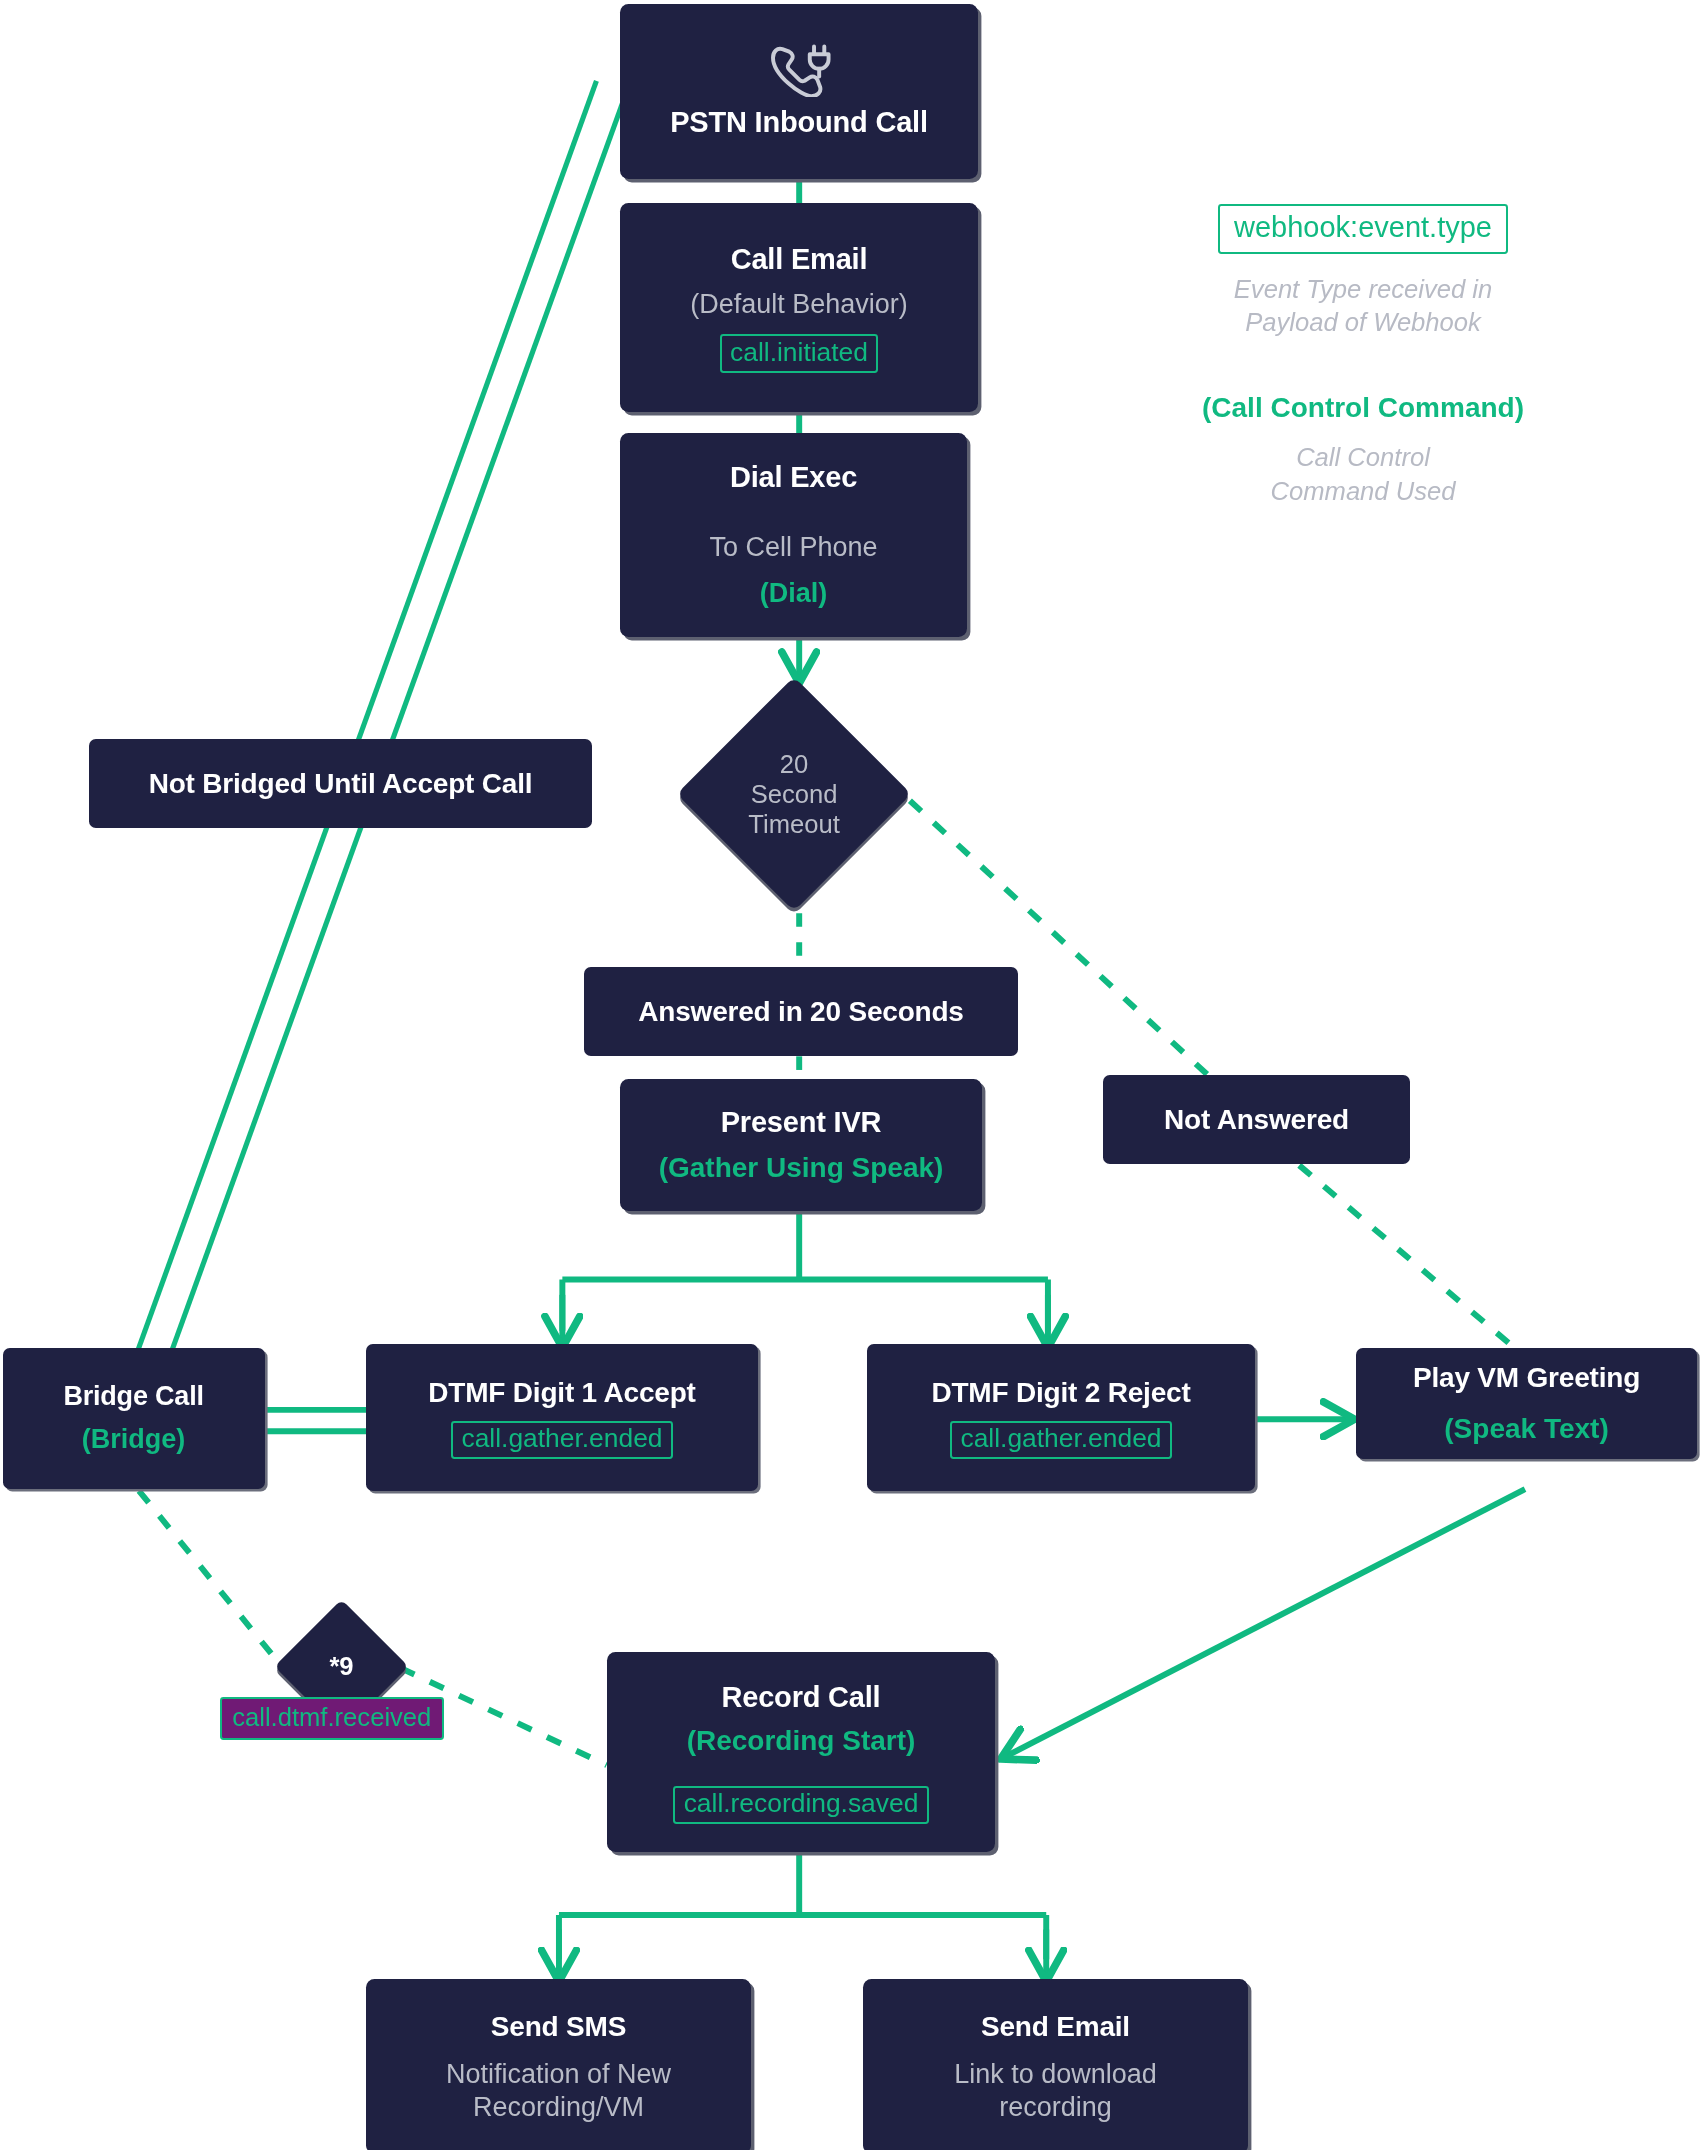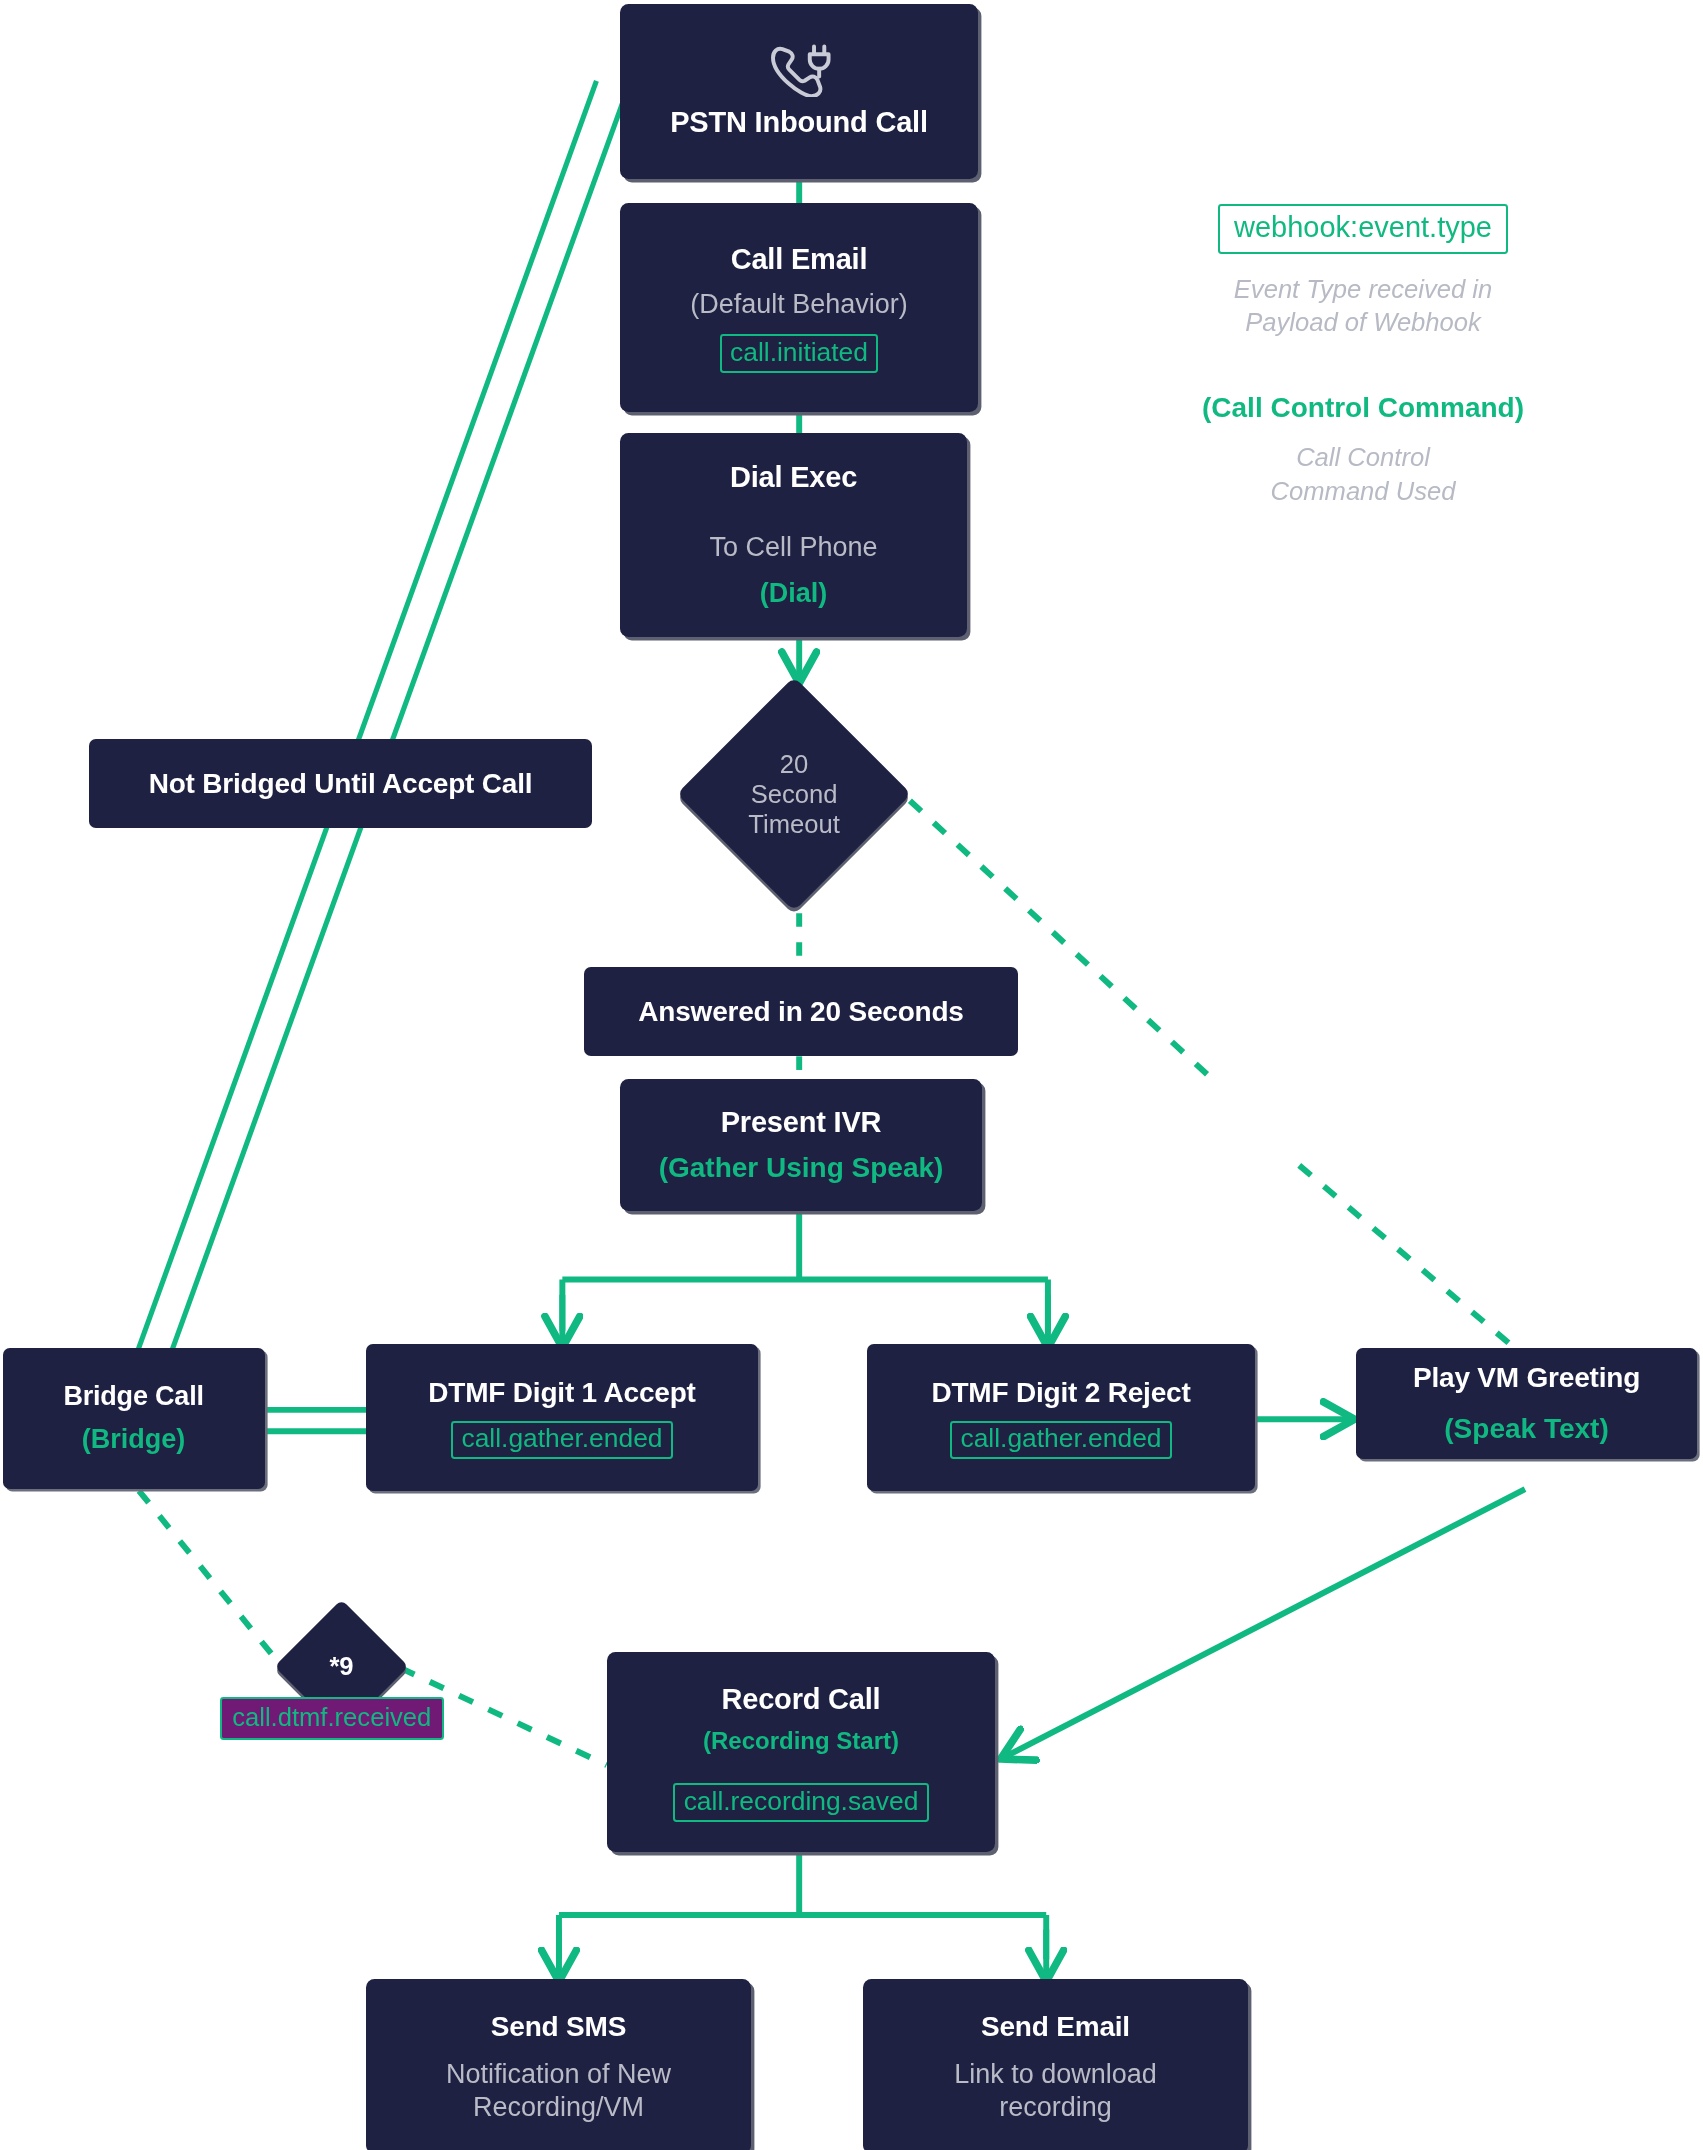--- a/index.html
+++ b/index.html
@@ -215,20 +215,23 @@
     <div class="diamond"></div>
     <div class="diamond-label" style="white-space:pre-line">20
 Second
 Timeout</div>
   </div>
 
   <div class="node plain" id="n-answered">
     <div class="title" style="font-size:28px;">Answered in 20 Seconds</div>
   </div>
 
+  <div class="node plain" id="n-notans">
+    <div class="title" style="font-size:28px;">Not Answered</div>
+  </div>
 
   <div class="node plain" id="n-notbr">
     <div class="title" style="font-size:28px;">Not Bridged Until Accept Call</div>
   </div>
 
   <div class="node shadowed" id="n-ivr">
     <div class="title" style="font-size:29px;margin-bottom:12px;">Present IVR</div>
     <div class="cmd" style="font-size:28px;">(Gather Using Speak)</div>
   </div>
 
@@ -253,21 +256,21 @@
   </div>
 
   <div class="diamond-wrap" id="d-star9">
     <div class="diamond"></div>
     <div class="diamond-label">*9</div>
   </div>
   <div id="evtbox-dtmf">call.dtmf.received</div>
 
   <div class="node shadowed" id="n-record">
     <div class="title" style="font-size:29px;margin-bottom:10.2px;">Record Call</div>
-    <div class="cmd" style="font-size:24px;margin-bottom:28px;">(Recording Start)</div>
+    <div class="cmd" style="font-size:28px;margin-bottom:28px;">(Recording Start)</div>
     <div class="evt" style="font-size:26.4px;">call.recording.saved</div>
   </div>
 
   <div class="node shadowed" id="n-sms">
     <div class="title" style="font-size:28px;margin-bottom:15.3px;">Send SMS</div>
     <div class="sub" style="font-size:27px;white-space:pre-line">Notification of New
 Recording/VM</div>
   </div>
 
   <div class="node shadowed" id="n-email">

